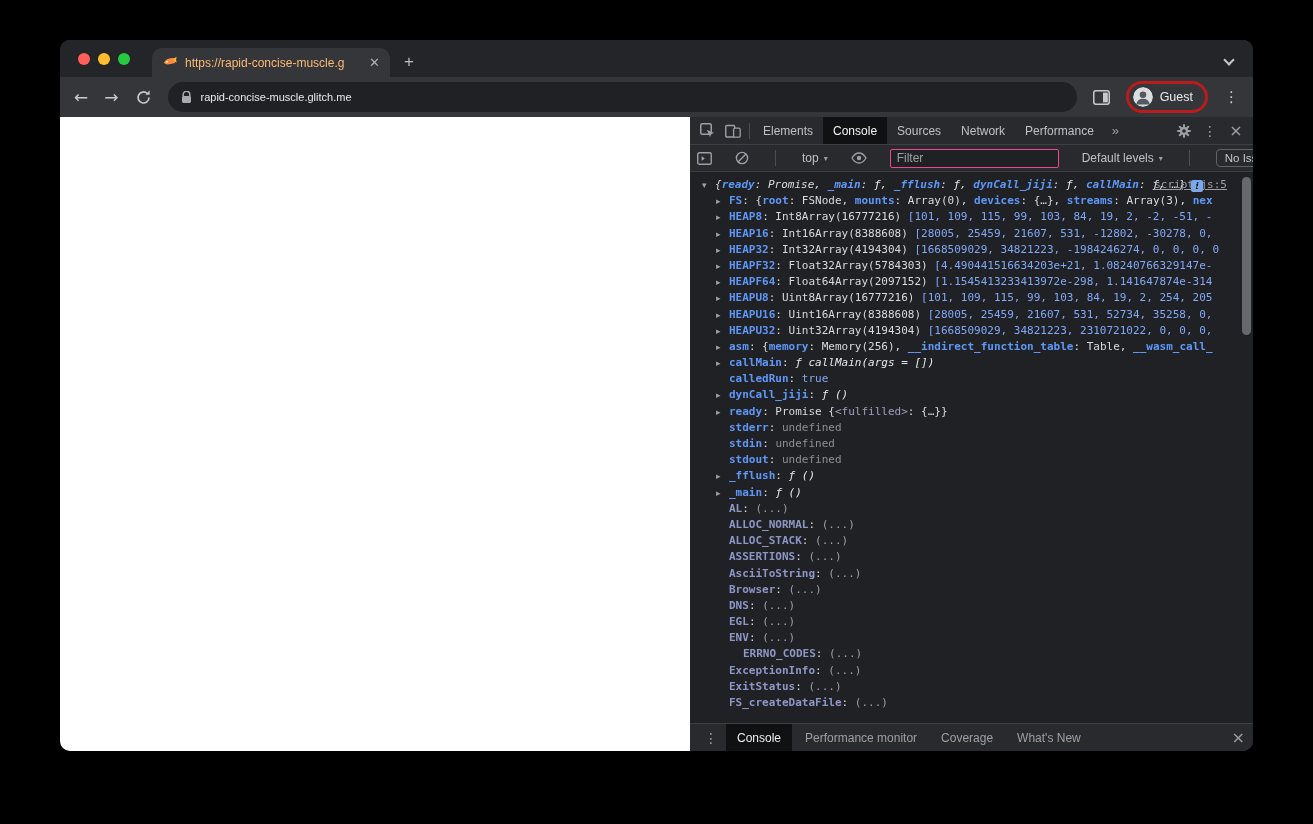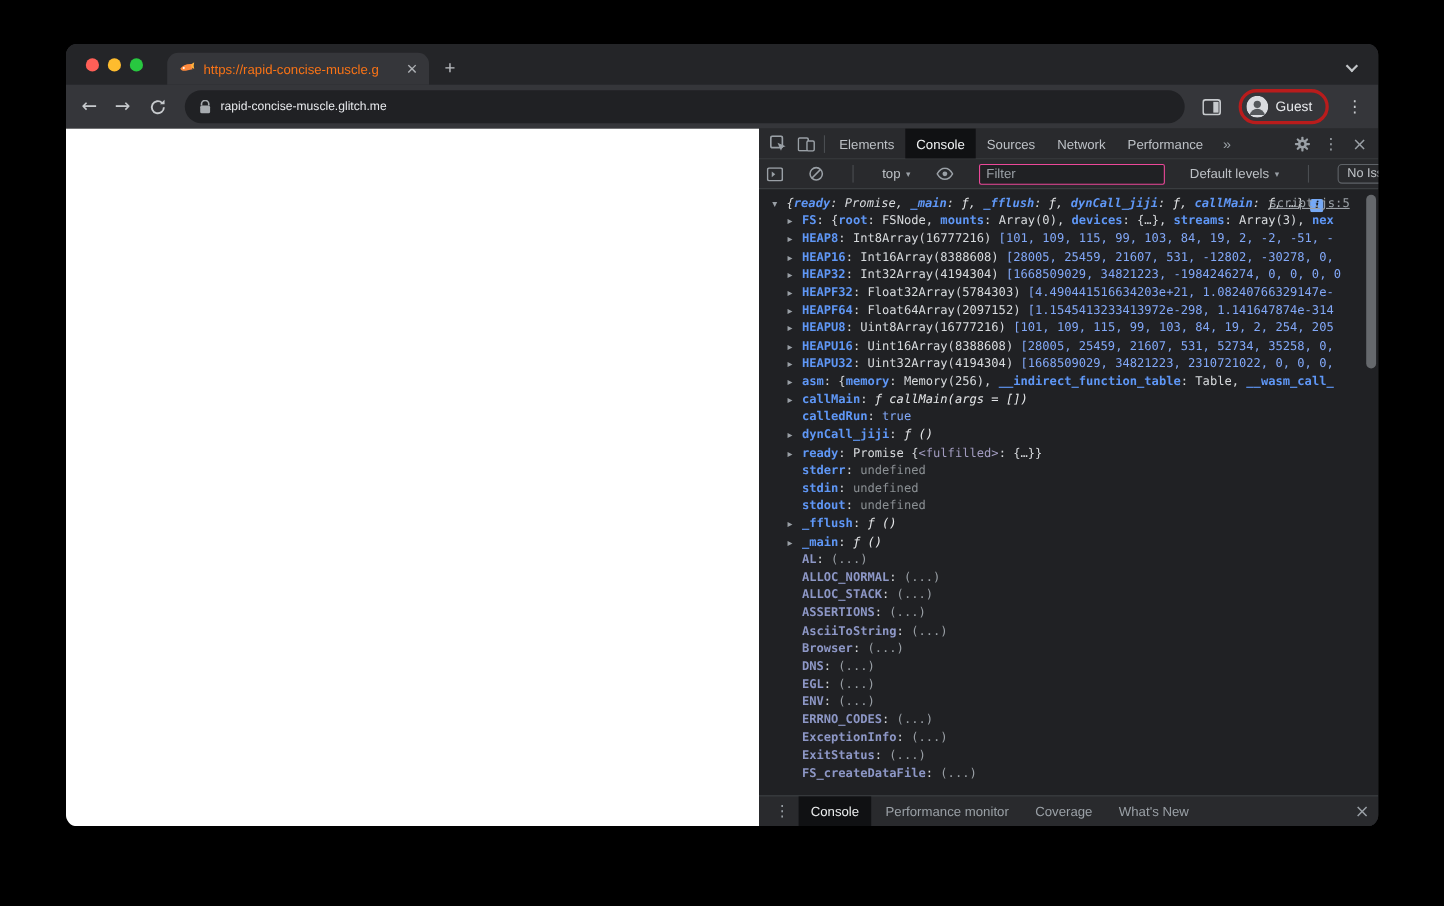--- a/index.html
+++ b/index.html
@@ -12,21 +12,21 @@
 
   
   .tabstrip { height:37px; background:#242528; position:relative;
               display:flex; align-items:flex-end; flex:none; }
   .traffic { position:absolute; left:18px; top:13px; display:flex; gap:8px; }
   .light { width:12px; height:12px; border-radius:50%; }
   .light.red{ background:#ff5f57; } .light.yellow{ background:#febc2e; } .light.green{ background:#28c840; }
   .tab { margin-left:92px; width:238px; height:29px; background:#35363a;
          border-radius:10px 10px 0 0; display:flex; align-items:center;
          padding:0 10px; gap:8px; }
-  .tab-title { flex:1; font-size:12px; color:#f97316; white-space:nowrap; overflow:hidden; }
+  .tab-title { flex:1; font-size:12px; color:#fdba74; white-space:nowrap; overflow:hidden; }
   .tab-close { color:#aeb1b5; font-size:13px; line-height:13px; cursor:default; }
   .newtab { color:#b9bcc0; font-size:17px; margin:0 0 5px 14px; }
   .strip-chevron { position:absolute; right:20px; bottom:13px; width:8px; height:8px;
                    border-left:2px solid #c3c6c9; border-bottom:2px solid #c3c6c9;
                    transform:rotate(-45deg); }
 
   
   .toolbar { height:40px; background:#35363a; display:flex; align-items:center;
              padding:0 14px; gap:16px; flex:none; }
   .nav-glyph { font-family:"DejaVu Sans", sans-serif; font-size:17px; color:#c7cacd; }
@@ -277,21 +277,21 @@
           <div class="crow" style="padding-left: 26px;"><span class="arrow">▸</span><span class="sg-n">_main</span><span class="sg-p">: </span><span class="sg-fn">ƒ ()</span></div>
           <div class="crow" style="padding-left: 26px;"><span class="arrow"></span><span class="sg-nd">AL</span><span class="sg-p">: </span><span class="sg-d">(...)</span></div>
           <div class="crow" style="padding-left: 26px;"><span class="arrow"></span><span class="sg-nd">ALLOC_NORMAL</span><span class="sg-p">: </span><span class="sg-d">(...)</span></div>
           <div class="crow" style="padding-left: 26px;"><span class="arrow"></span><span class="sg-nd">ALLOC_STACK</span><span class="sg-p">: </span><span class="sg-d">(...)</span></div>
           <div class="crow" style="padding-left: 26px;"><span class="arrow"></span><span class="sg-nd">ASSERTIONS</span><span class="sg-p">: </span><span class="sg-d">(...)</span></div>
           <div class="crow" style="padding-left: 26px;"><span class="arrow"></span><span class="sg-nd">AsciiToString</span><span class="sg-p">: </span><span class="sg-d">(...)</span></div>
           <div class="crow" style="padding-left: 26px;"><span class="arrow"></span><span class="sg-nd">Browser</span><span class="sg-p">: </span><span class="sg-d">(...)</span></div>
           <div class="crow" style="padding-left: 26px;"><span class="arrow"></span><span class="sg-nd">DNS</span><span class="sg-p">: </span><span class="sg-d">(...)</span></div>
           <div class="crow" style="padding-left: 26px;"><span class="arrow"></span><span class="sg-nd">EGL</span><span class="sg-p">: </span><span class="sg-d">(...)</span></div>
           <div class="crow" style="padding-left: 26px;"><span class="arrow"></span><span class="sg-nd">ENV</span><span class="sg-p">: </span><span class="sg-d">(...)</span></div>
-          <div class="crow" style="padding-left: 26px;"><span class="arrow"></span><span class="sg-nd">ERRNO_CODES</span><span class="sg-p">: </span><span class="sg-d">(...)</span></div>
+          <div class="crow" style="padding-left: 40px;"><span class="arrow"></span><span class="sg-nd">ERRNO_CODES</span><span class="sg-p">: </span><span class="sg-d">(...)</span></div>
           <div class="crow" style="padding-left: 26px;"><span class="arrow"></span><span class="sg-nd">ExceptionInfo</span><span class="sg-p">: </span><span class="sg-d">(...)</span></div>
           <div class="crow" style="padding-left: 26px;"><span class="arrow"></span><span class="sg-nd">ExitStatus</span><span class="sg-p">: </span><span class="sg-d">(...)</span></div>
           <div class="crow" style="padding-left: 26px;"><span class="arrow"></span><span class="sg-nd">FS_createDataFile</span><span class="sg-p">: </span><span class="sg-d">(...)</span></div>
         </div>
 
       <div class="drawer">
         <span class="dt-iconbtn dt-dots">⋮</span>
         <span class="drawer-tab selected">Console</span>
         <span class="drawer-tab">Performance monitor</span>
         <span class="drawer-tab">Coverage</span>

